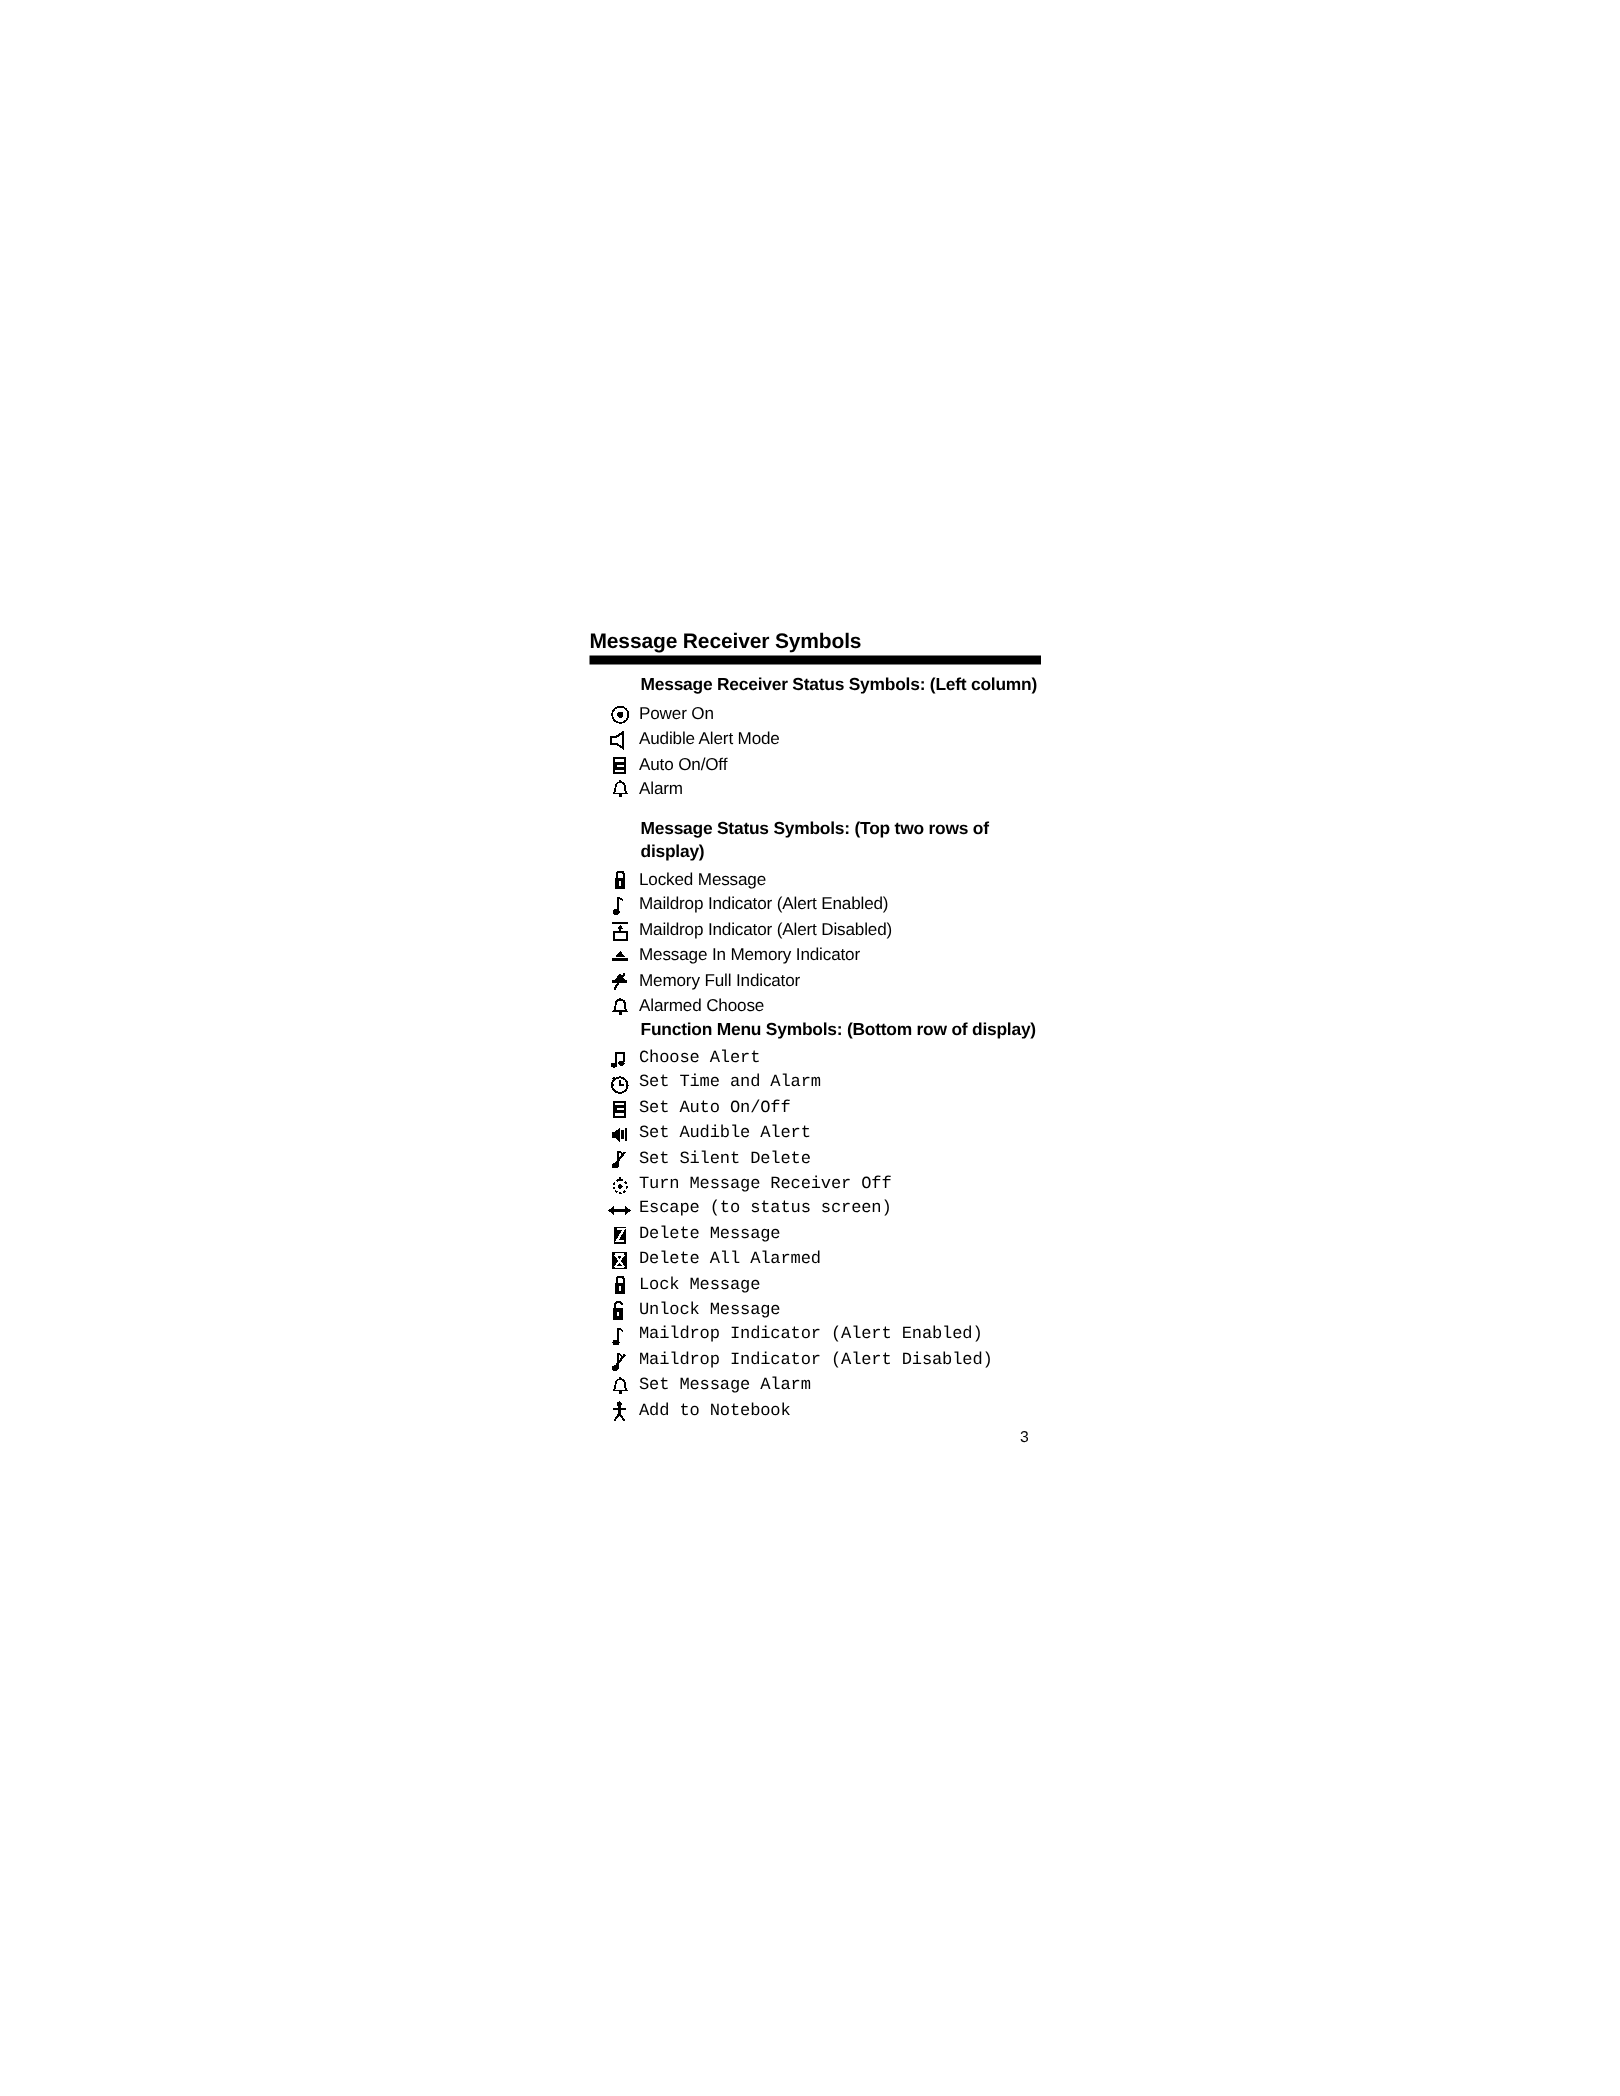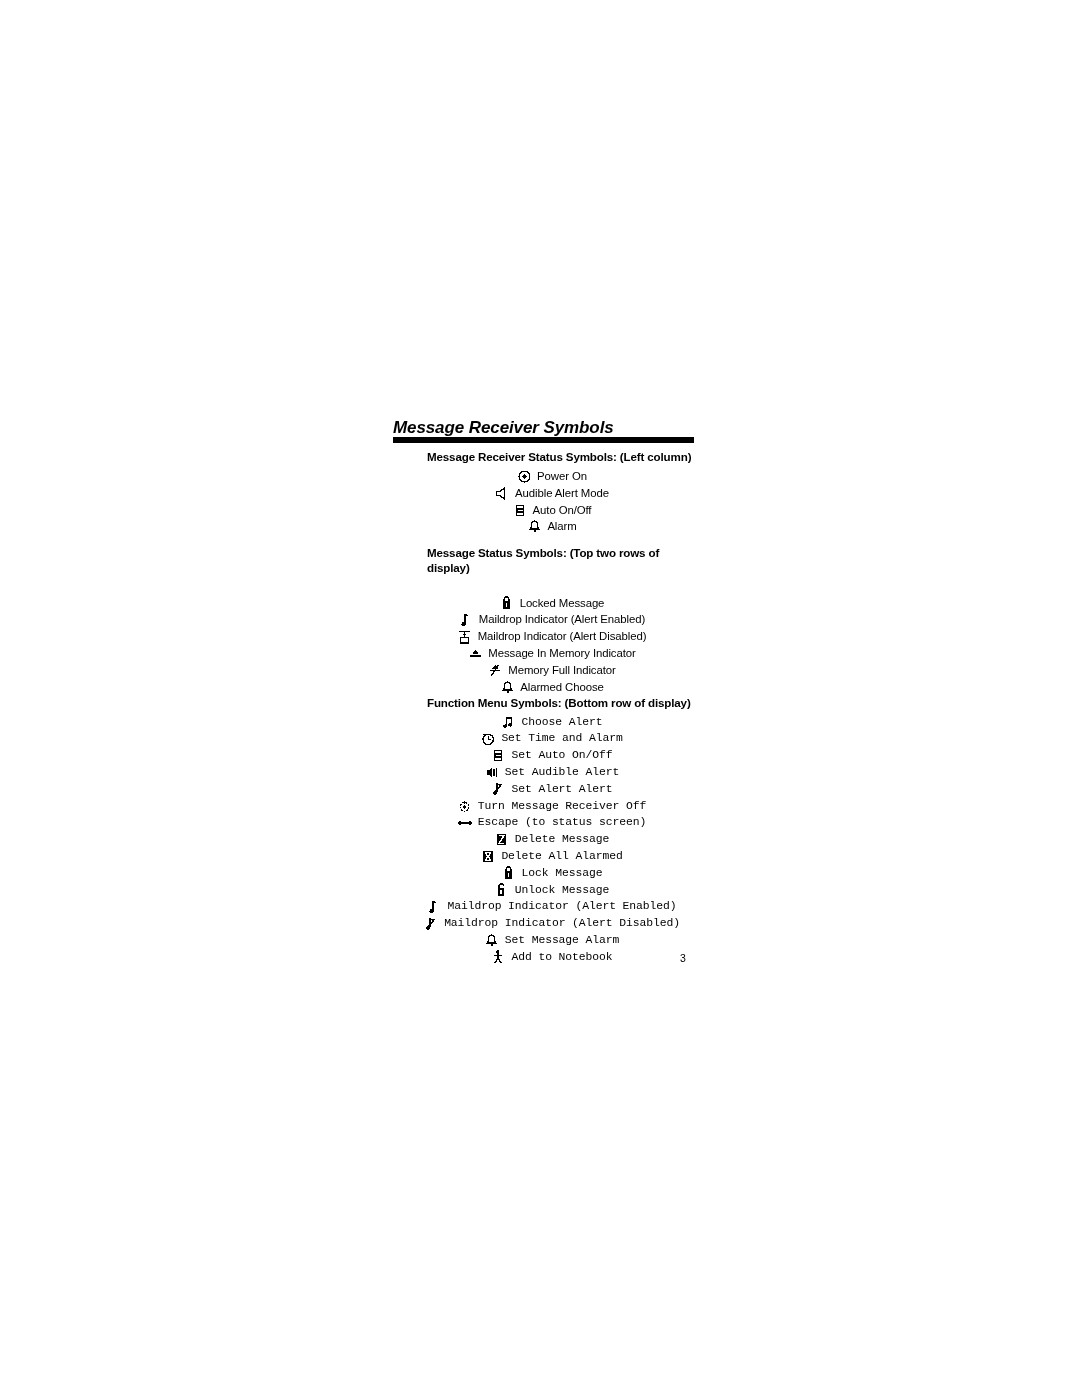--- a/index.html
+++ b/index.html
@@ -22,23 +22,22 @@
     left: 393px;
     top: 420px;
     width: 305px;
   }
 
   
   .doc-header {
     position: relative;
   }
   .doc-header-title {
-    font-size: 17px;
+    font-size: 14px;
     font-weight: bold;
-    font-style: italic;
     letter-spacing: -0.1px;
     line-height: 15px;
     white-space: nowrap;
   }
   .doc-header-rule {
     margin-top: 2px;
     width: 301px;
     height: 6px;
     background: #000000;
   }
@@ -55,28 +54,27 @@
   .sec-2 { margin-top: 11px; }
   .sec-3 { }
 
   
   .symbol-list {
     list-style: none;
     margin: 0;
     padding: 0;
   }
   .sl-gap-1 { margin-top: 4px; }
-  .sl-gap-2 { margin-top: 20px; }
+  .sl-gap-2 { margin-top: 4px; }
   .sl-gap-3 { margin-top: 4px; font-family: Liberation Mono, monospace; }
 
   .symbol-row {
     display: flex;
     align-items: center;
     height: 16.8px;
-    justify-content: center;
   }
   .symbol-cell {
     width: 33px;
     min-width: 33px;
     display: flex;
     align-items: center;
     justify-content: center;
     padding-left: 7px;
     box-sizing: border-box;
   }
@@ -281,21 +279,21 @@
 
     <li class="symbol-row">
       <span class="symbol-cell">
         <svg width="12" height="14" viewBox="0 0 12 14">
             <rect x="4.0" y="1.0" width="1.5" height="9.2" fill="#000"></rect>
             <path d="M5.5 1.0 C7.5 1.8 8.5 2.9 8.0 4.7 C7.8 3.4 6.9 2.7 5.5 2.4 Z" fill="#000"></path>
             <ellipse cx="3.3" cy="11.0" rx="2.3" ry="1.8" fill="#000"></ellipse>
             <path d="M9.6 2.0 L1.4 12.4" stroke="#000" stroke-width="1.5"></path>
           </svg>
       </span>
-      <span class="symbol-label">Set Alert Alert</span>
+      <span class="symbol-label">Set Silent Delete</span>
     </li>
 
     <li class="symbol-row">
       <span class="symbol-cell">
         <svg width="13" height="13" viewBox="0 0 13 13">
             <circle cx="6.5" cy="7.0" r="4.4" fill="none" stroke="#000" stroke-width="1.25" stroke-dasharray="1.7 1.3"></circle>
             <circle cx="6.5" cy="7.0" r="1.6" fill="#000"></circle>
             <rect x="5.9" y="0.6" width="1.3" height="3.0" fill="#000"></rect>
           </svg>
       </span>

